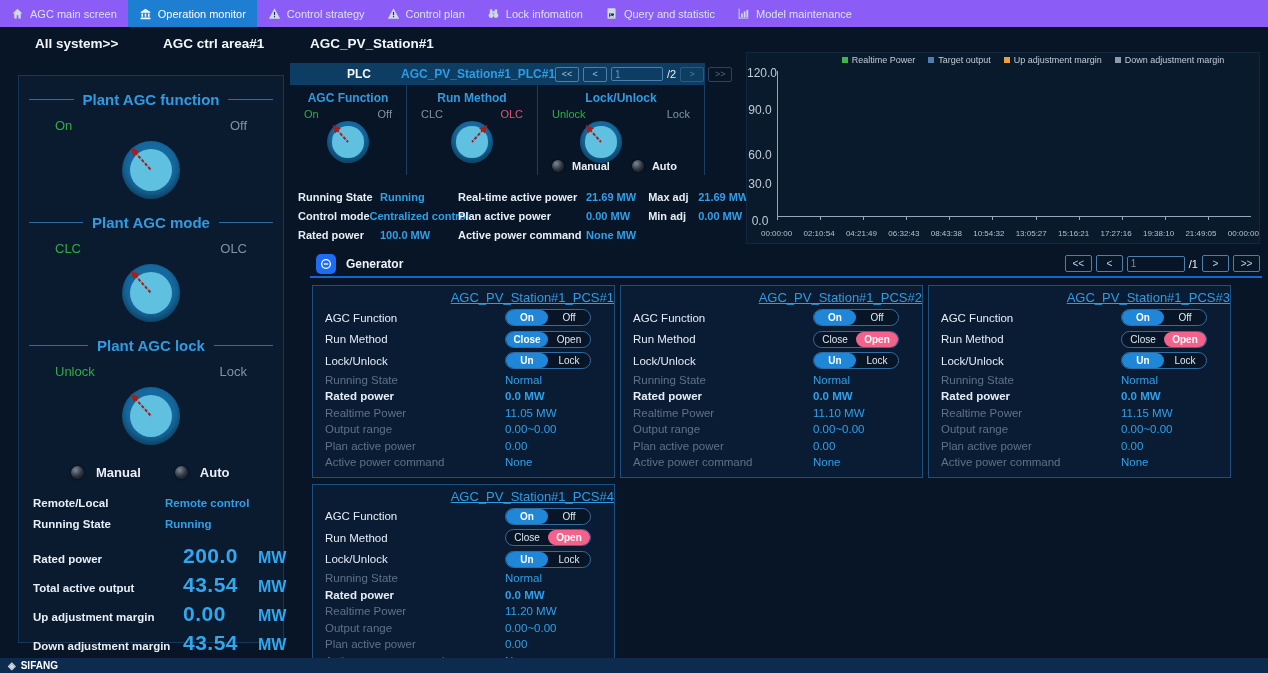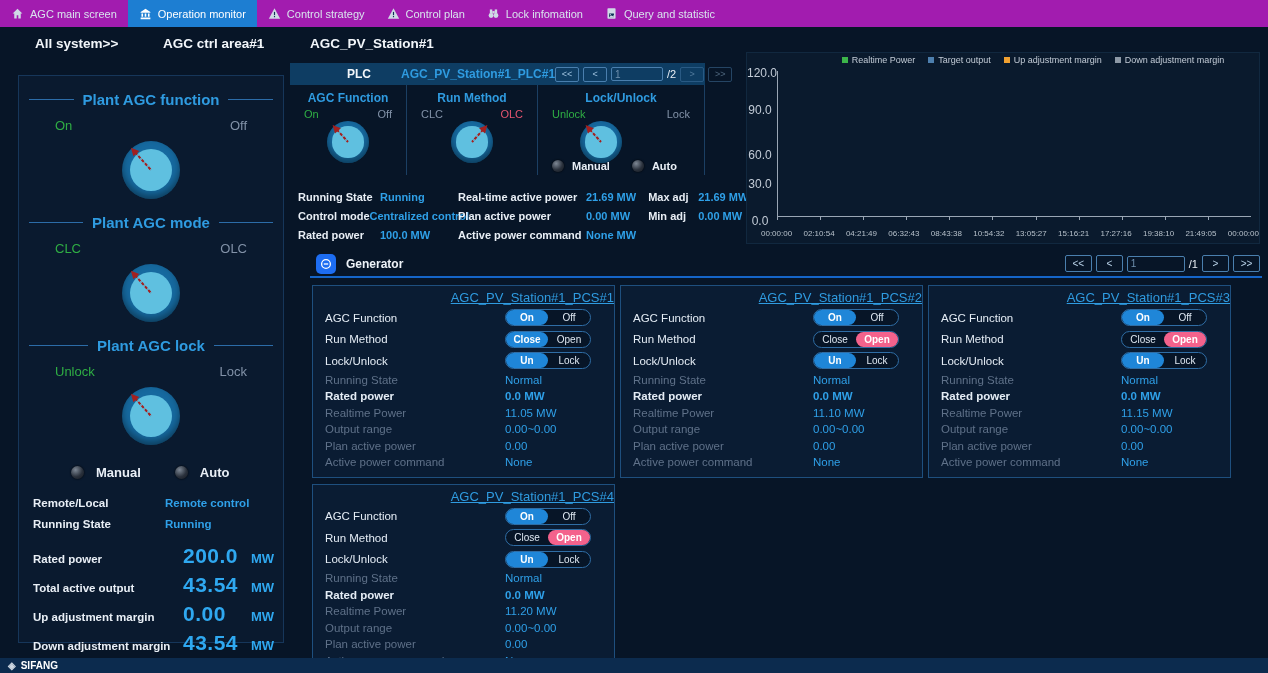--- a/index.html
+++ b/index.html
@@ -1,20 +1,20 @@
 <!DOCTYPE html>
 <html><head>
 <meta charset="utf-8">
 <style>
   * { box-sizing: border-box; margin: 0; padding: 0; }
   body { background:#04101f; font-family:"Liberation Sans", sans-serif; }
   #screen { position:relative; width:1268px; height:673px; background:#071527; overflow:hidden; }
 
   
-  #nav { position:absolute; top:0; left:0; width:100%; height:27px; background:#a21caf;
+  #nav { position:absolute; top:0; left:0; width:100%; height:27px; background:#8b5cf6;
          display:flex; align-items:center; color:#d9e4ee; font-size:11px; }
   .nav-item { display:flex; align-items:center; gap:6px; padding:0 11px; height:100%; cursor:pointer; white-space:nowrap; }
   .nav-item.active { background:#1d7ed2; color:#ffffff; }
   .nav-item svg { display:block; }
   #nav-right { margin-left:auto; display:flex; align-items:center; gap:7px; padding-right:12px; }
 
   
   .bc { position:absolute; top:36px; font-weight:bold; color:#f2f6fa; font-size:13.5px; white-space:nowrap; }
   #bc1 { left:35px; } #bc2 { left:163px; } #bc3 { left:310px; }
   .bc-arrow { display:inline-block; margin-left:-13px; color:#f2f6fa; }
@@ -48,21 +48,21 @@
   .ma-plant .ma-gap { width:34px; }
 
   .kv { display:flex; margin:9px 0 0 14px; font-size:11.5px; white-space:nowrap; }
   .kv-label { width:132px; font-weight:bold; color:#e9eff6; }
   .kv-value { color:#2fa0e8; font-weight:bold; }
   .kv-first { margin-top:17px; }
 
   .metric { display:flex; align-items:baseline; margin:5px 0 0 14px; white-space:nowrap; }
   .m-label { min-width:150px; font-weight:bold; color:#e9eff6; font-size:11.5px; }
   .m-value { color:#2fa8f0; font-weight:bold; font-size:21px; letter-spacing:.5px; min-width:62px; }
-  .m-unit  { color:#2fa8f0; font-weight:bold; font-size:13px; margin-left:6px; }
+  .m-unit  { color:#2fa8f0; font-weight:bold; font-size:16px; margin-left:13px; }
   .metric-first { margin-top:14px; }
 
   
   #plc-panel { position:absolute; left:290px; top:63px; width:452px; height:178px; }
   .plc-bar { width:415px; height:22px; background:#0e3d63; display:flex; align-items:center; }
   .plc-label { margin-left:12px; font-weight:bold; font-size:12px; color:#f2f6fa;padding-left:45px; }
   .plc-device { margin-left:30px; color:#2f9be0; font-weight:bold; font-size:12px; }
   .pager { margin-left:auto; display:flex; align-items:center; gap:4px; margin-right:8px; }
   .pgbtn { min-width:24px; height:15px; border:1px solid #4a7fae; background:transparent; color:#9fc3e0;
            font-size:9px; display:flex; align-items:center; justify-content:center; border-radius:2px; cursor:pointer; }
@@ -181,20 +181,30 @@
       <span>Lock infomation</span>
     </div>
     <div class="nav-item">
       <svg width="13" height="13" viewBox="0 0 16 16">
           <rect x="3" y="1.5" width="10" height="13" rx="1" fill="#cfdae6"></rect>
           <rect x="5" y="8" width="6" height="4.5" fill="#0d3156"></rect>
           <circle cx="6.5" cy="9.5" r="0.8" fill="#cfdae6"></circle>
           <path d="M5 12.5 L7.5 10 L9 11.5 L10.5 9.8 L11 12.5 Z" fill="#cfdae6"></path>
         </svg>
       <span>Query and statistic</span>
+    </div>
+    <div class="nav-item">
+      <svg width="13" height="13" viewBox="0 0 16 16" fill="#cfdae6">
+          <rect x="2" y="2" width="1.2" height="12"></rect>
+          <rect x="2" y="13" width="12" height="1.2"></rect>
+          <rect x="5" y="8" width="2.2" height="4.5"></rect>
+          <rect x="8.3" y="5.5" width="2.2" height="7"></rect>
+          <rect x="11.6" y="3.5" width="2.2" height="9"></rect>
+        </svg>
+      <span>Model maintenance</span>
     </div>
   </div>
 
   <span class="bc" id="bc1">All system&gt;&gt;</span>
   <span class="bc" id="bc2"><span>AGC ctrl area#1</span><span class="bc-arrow">→</span></span>
   <span class="bc" id="bc3">AGC_PV_Station#1</span>
 
   <div id="plant-panel">
     <div class="sec-head">
       <span class="sec-title">Plant AGC function</span>

